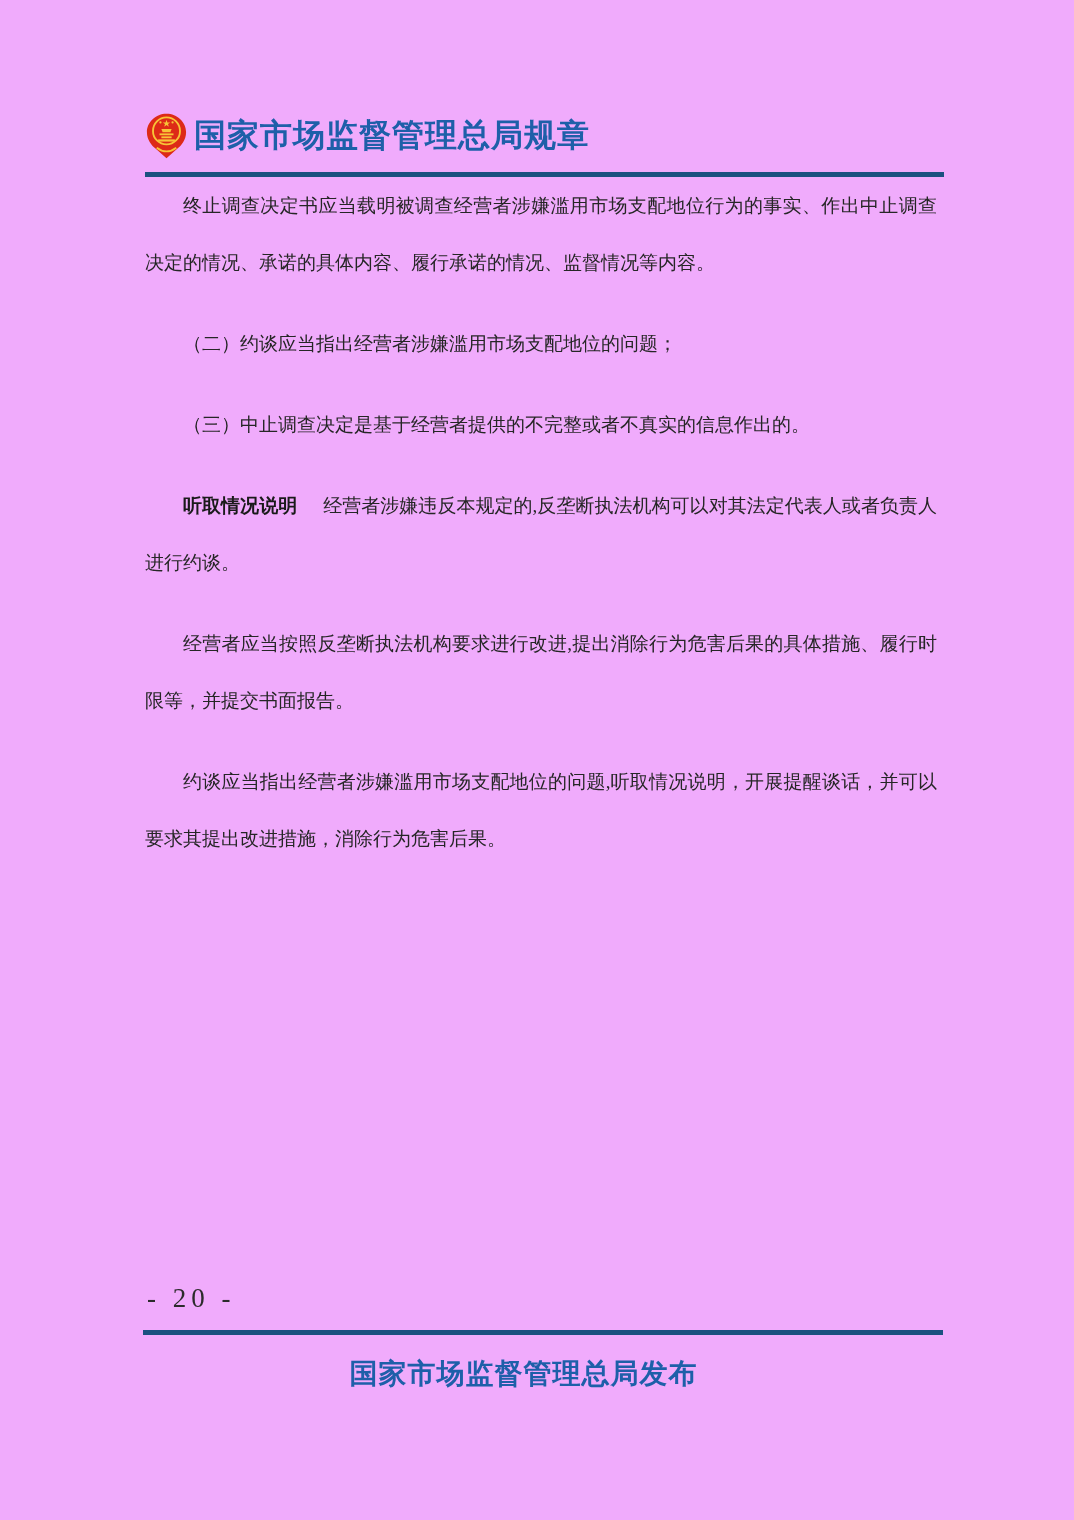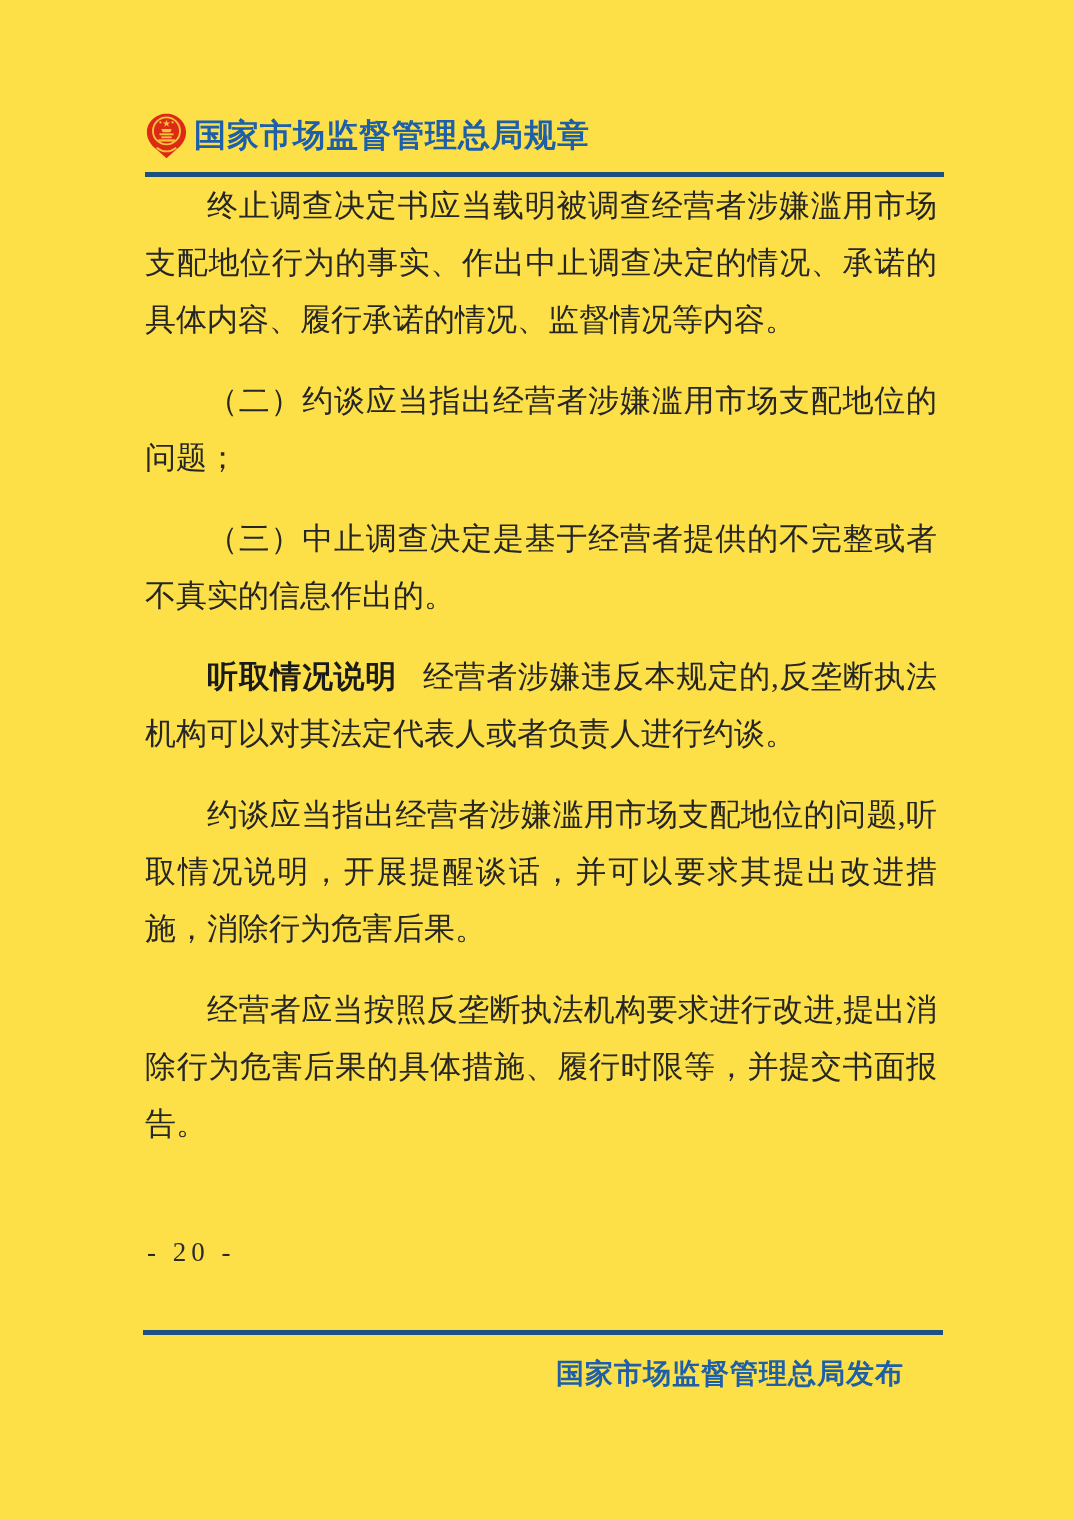--- a/index.html
+++ b/index.html
@@ -4,21 +4,21 @@
 <style>
   html, body {
     margin: 0;
     padding: 0;
     background: #ffffff;
   }
   .page {
     position: relative;
     width: 1074px;
     height: 1520px;
-    background: #fde047;
+    background: #f0abfc;
     overflow: hidden;
     font-family: "Liberation Serif", serif;
   }
   .doc-header {
     position: absolute;
     left: 146px;
     top: 112px;
     display: flex;
     align-items: center;
     gap: 7px;
@@ -45,54 +45,54 @@
   .rule-top {
     left: 145px;
     top: 172px;
     width: 799px;
   }
   .content {
     position: absolute;
     left: 145px;
     top: 177px;
     width: 792px;
-    font-size: 31px;
+    font-size: 19px;
     line-height: 57px;
     color: #262626;
     text-align: justify;
   }
   .content p {
     margin: 0 0 24px 0;
     text-indent: 2em;
   }
   .para-lead {
     font-weight: bold;
     font-family: "Liberation Sans", sans-serif;
     color: #1a1a1a;
     margin-right: 26px;
   }
   .page-number {
     position: absolute;
     left: 147px;
-    top: 1237px;
+    top: 1283px;
     font-size: 27px;
     color: #2b2b2b;
     letter-spacing: 5px;
   }
   .rule-bottom {
     left: 143px;
     top: 1330px;
     width: 800px;
   }
   .publisher {
     position: absolute;
     left: 143px;
     top: 1355px;
     width: 761px;
-    text-align: right;
+    text-align: center;
     font-size: 28px;
     font-weight: bold;
     color: #1e5fa9;
     letter-spacing: 1px;
   }
 </style>
 </head>
 <body>
 
 <div class="page">
@@ -115,22 +115,22 @@
     <h1 class="doc-title">国家市场监督管理总局规章</h1>
   </div>
 
   <div class="rule rule-top"></div>
 
   <main class="content">
     <p><span>终止调查决定书应当载明被调查经营者涉嫌滥用市场支配地位行为的事实、作出中止调查决定的情况、承诺的具体内容、履行承诺的情况、监督情况等内容。</span></p>
     <p><span>（二）约谈应当指出经营者涉嫌滥用市场支配地位的问题；</span></p>
     <p><span>（三）中止调查决定是基于经营者提供的不完整或者不真实的信息作出的。</span></p>
     <p><span class="para-lead">听取情况说明</span><span>经营者涉嫌违反本规定的,反垄断执法机构可以对其法定代表人或者负责人进行约谈。</span></p>
+    <p><span>经营者应当按照反垄断执法机构要求进行改进,提出消除行为危害后果的具体措施、履行时限等，并提交书面报告。</span></p>
     <p><span>约谈应当指出经营者涉嫌滥用市场支配地位的问题,听取情况说明，开展提醒谈话，并可以要求其提出改进措施，消除行为危害后果。</span></p>
-    <p><span>经营者应当按照反垄断执法机构要求进行改进,提出消除行为危害后果的具体措施、履行时限等，并提交书面报告。</span></p>
   </main>
 
   <div class="page-number">- 20 -</div>
 
   <div class="rule rule-bottom"></div>
 
   <div class="publisher">国家市场监督管理总局发布</div>
 
 </div>
 

